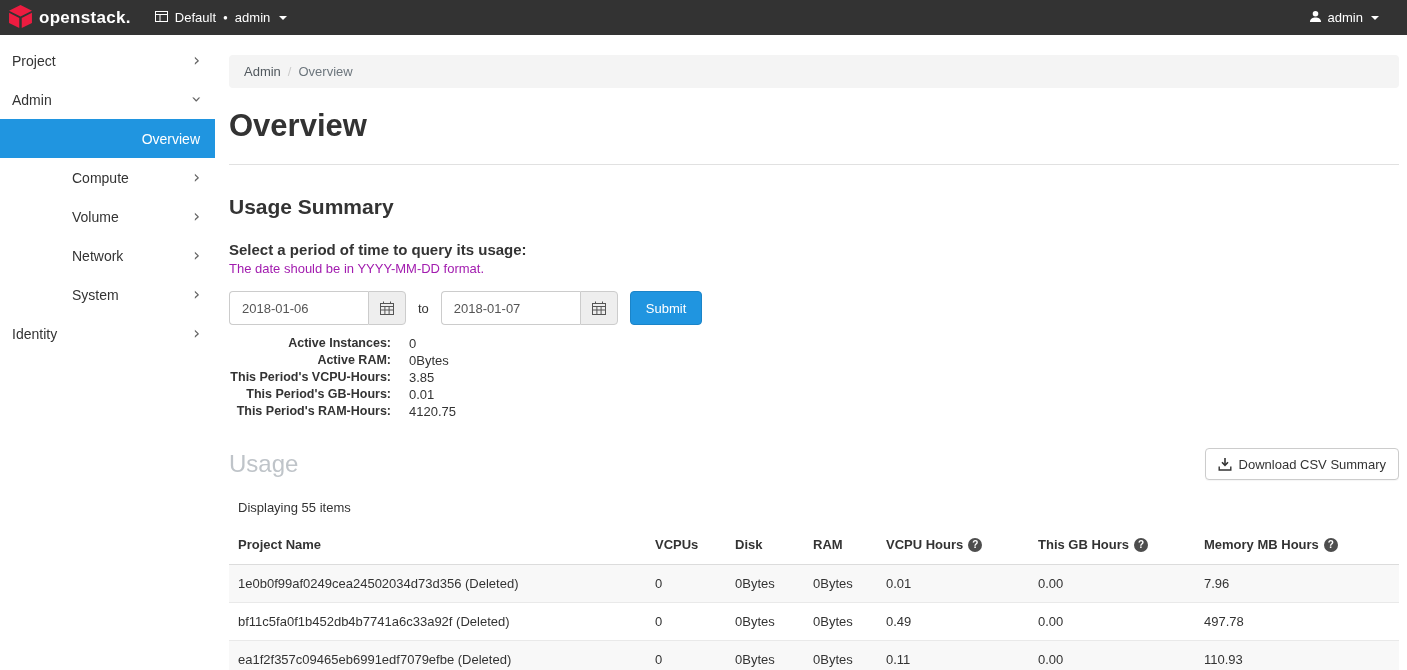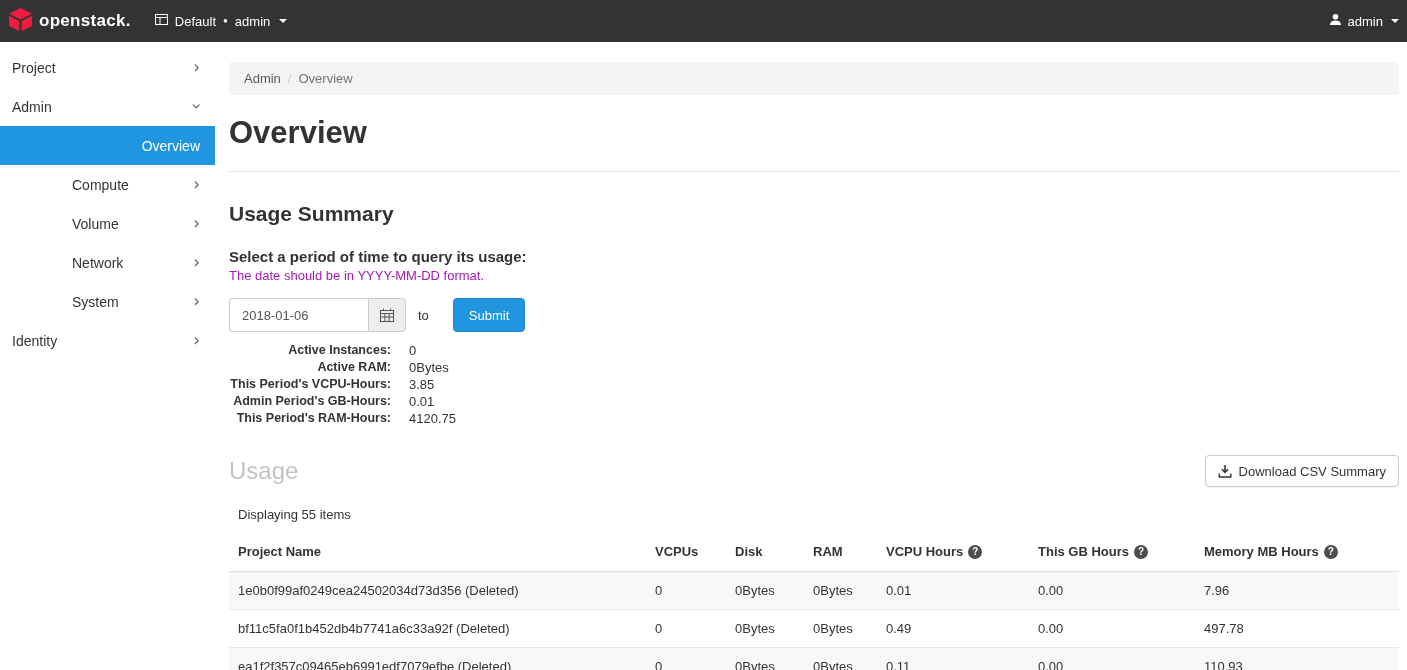--- a/index.html
+++ b/index.html
@@ -6,25 +6,25 @@
   html, body { width: 1407px; height: 670px; overflow: hidden; }
   body {
     font-family: "Liberation Sans", sans-serif;
     color: #333;
     background: #fff;
     font-size: 13px;
   }
 
   
   .navbar {
-    height: 42px;
+    height: 35px;
     background: #333333;
     display: flex;
     align-items: center;
-    padding: 0 8px 0 8px;
+    padding: 0 28px 0 8px;
     color: #fff;
   }
   .brand { display: flex; align-items: center; gap: 6px; cursor: pointer; }
   .brand-text { font-size: 17px; font-weight: bold; letter-spacing: 0.3px; color: #fff; }
   .ctx {
     display: flex; align-items: center; gap: 7px;
     margin-left: 24px; font-size: 13px; cursor: pointer; color: #fff;
   }
   .ctx .dot { font-size: 8px; line-height: 1; }
   .caret {
@@ -230,38 +230,52 @@
             <line x1="0.5" y1="5.5" x2="13.5" y2="5.5" stroke="#555"></line>
             <line x1="3.5" y1="0.5" x2="3.5" y2="3" stroke="#555"></line>
             <line x1="10.5" y1="0.5" x2="10.5" y2="3" stroke="#555"></line>
             <line x1="4.9" y1="5.5" x2="4.9" y2="13" stroke="#555"></line>
             <line x1="9.1" y1="5.5" x2="9.1" y2="13" stroke="#555"></line>
             <line x1="0.5" y1="9" x2="13.5" y2="9" stroke="#555"></line>
           </svg>
         </span>
       </div>
       <span class="to-label">to</span>
+      <div class="input-group">
+        <input type="text" value="2018-01-07" style="">
+        <span class="input-addon">
+          <svg width="14" height="14" viewBox="0 0 14 14">
+            <rect x="0.5" y="2.5" width="13" height="11" fill="none" stroke="#555"></rect>
+            <line x1="0.5" y1="5.5" x2="13.5" y2="5.5" stroke="#555"></line>
+            <line x1="3.5" y1="0.5" x2="3.5" y2="3" stroke="#555"></line>
+            <line x1="10.5" y1="0.5" x2="10.5" y2="3" stroke="#555"></line>
+            <line x1="4.9" y1="5.5" x2="4.9" y2="13" stroke="#555"></line>
+            <line x1="9.1" y1="5.5" x2="9.1" y2="13" stroke="#555"></line>
+            <line x1="0.5" y1="9" x2="13.5" y2="9" stroke="#555"></line>
+          </svg>
+        </span>
+      </div>
       <button type="button" class="btn-primary">Submit</button>
     </form>
 
     <div class="stats">
       <div class="stat-row">
         <span class="stat-label">Active Instances:</span>
         <span class="stat-value">0</span>
       </div>
       <div class="stat-row">
         <span class="stat-label">Active RAM:</span>
         <span class="stat-value">0Bytes</span>
       </div>
       <div class="stat-row">
         <span class="stat-label">This Period's VCPU-Hours:</span>
         <span class="stat-value">3.85</span>
       </div>
       <div class="stat-row">
-        <span class="stat-label">Admin Period's GB-Hours:</span>
+        <span class="stat-label">This Period's GB-Hours:</span>
         <span class="stat-value">0.01</span>
       </div>
       <div class="stat-row">
         <span class="stat-label">This Period's RAM-Hours:</span>
         <span class="stat-value">4120.75</span>
       </div>
     </div>
 
     <div class="usage-header">
       <h3 class="usage-title">Usage</h3>

